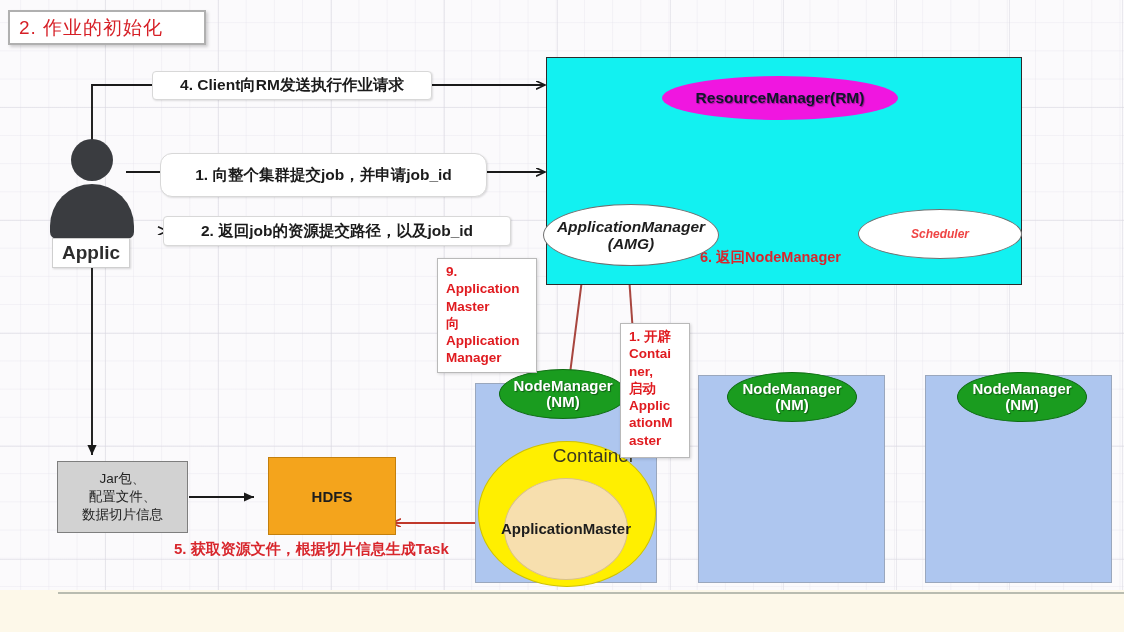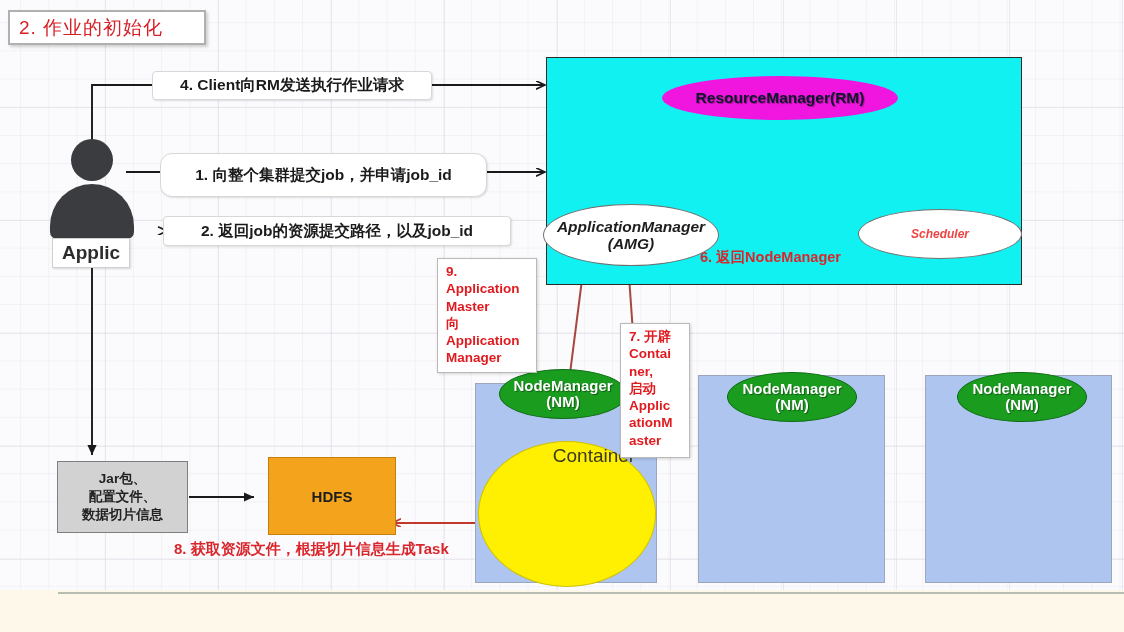--- a/index.html
+++ b/index.html
@@ -212,21 +212,21 @@
 
   
   .res-box {
     position: absolute;
     left: 57px; top: 461px;
     width: 131px; height: 72px;
     background: #d2d2d2;
     border: 1px solid #7e7e7e;
     display: flex; align-items: center; justify-content: center;
     text-align: center;
-    font-weight: bold;
+    font-weight: normal;
     font-size: 13.5px;
     color: #232323;
     line-height: 1.32;
     box-sizing: border-box;
   }
   .hdfs-box {
     position: absolute;
     left: 260px; top: 457px;
     width: 128px; height: 78px;
     background: #f4a41c;
@@ -341,20 +341,21 @@
   <div class="nm-panel" style="left:475px; top:383px; width:182px; height:200px;"></div>
   <div class="ellipse nm-ellipse" style="left:499px; top:369px; width:128px; height:50px;">
     <span style="display:block">
       <span>NodeManager</span><br>
       <span>(NM)</span>
     </span>
   </div>
 
   <div class="container-ell"></div>
   <div class="container-label">Container</div>
+  <div class="am-ell">ApplicationMaster</div>
 
   <div class="nm-panel" style="left:698px; top:375px; width:187px; height:208px;"></div>
   <div class="ellipse nm-ellipse" style="left:727px; top:372px; width:130px; height:50px;">
     <span style="display:block">
       <span>NodeManager</span><br>
       <span>(NM)</span>
     </span>
   </div>
 
   <div class="nm-panel" style="left:925px; top:375px; width:187px; height:208px;"></div>
@@ -364,36 +365,36 @@
       <span>(NM)</span>
     </span>
   </div>
 
   <div class="note-box note-9">9.
 Application
 Master
 向
 Application
 Manager</div>
-  <div class="note-box note-7">7. 开辟
+  <div class="note-box note-7">1. 开辟
 Contai
 ner,
 启动
 Applic
 ationM
 aster</div>
 
   <div class="res-box">
     <span style="display:block">
       <span>Jar包、</span><br>
       <span>配置文件、</span><br>
       <span>数据切片信息</span>
     </span>
   </div>
   <div class="hdfs-box">HDFS</div>
 
-  <div class="red-inline" style="left:174px; top:540px; font-size:15px;">8. 获取资源文件，根据切片信息生成Task</div>
+  <div class="red-inline" style="left:174px; top:540px; font-size:15px;">5. 获取资源文件，根据切片信息生成Task</div>
 
 </div>
 
 <div id="bottomband">
   <div class="rule"></div>
 </div>
 
 </body></html>

